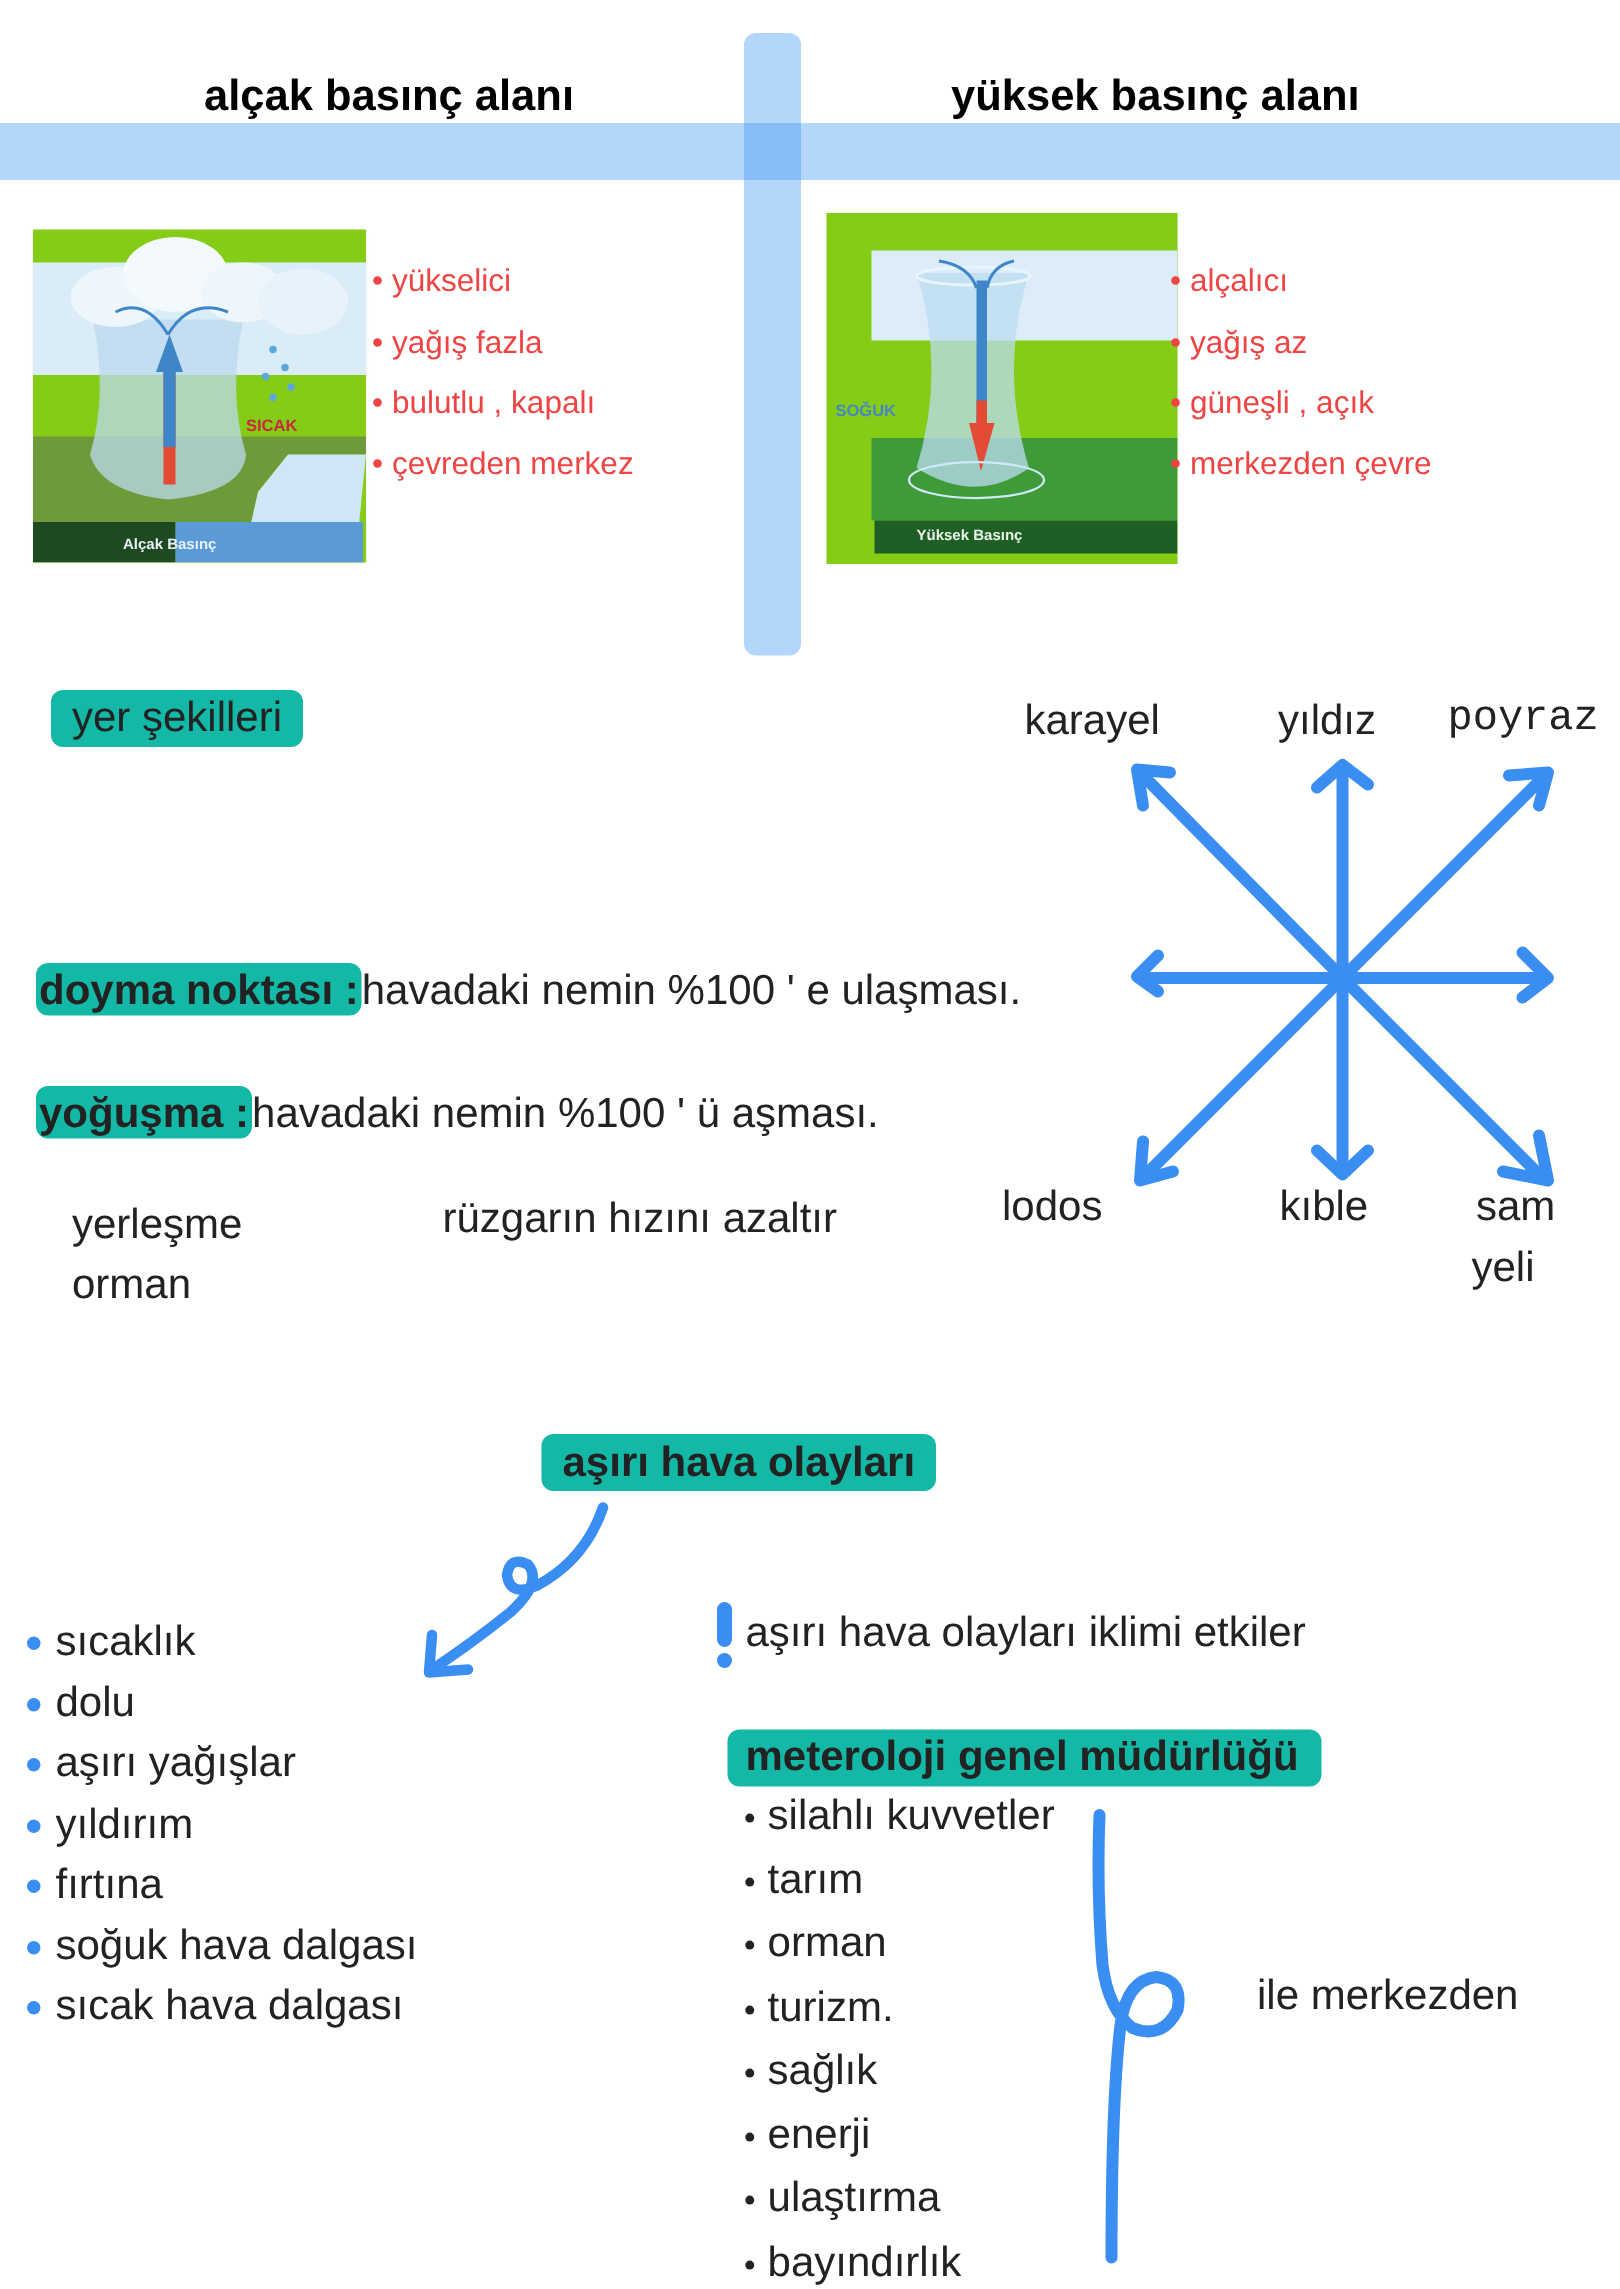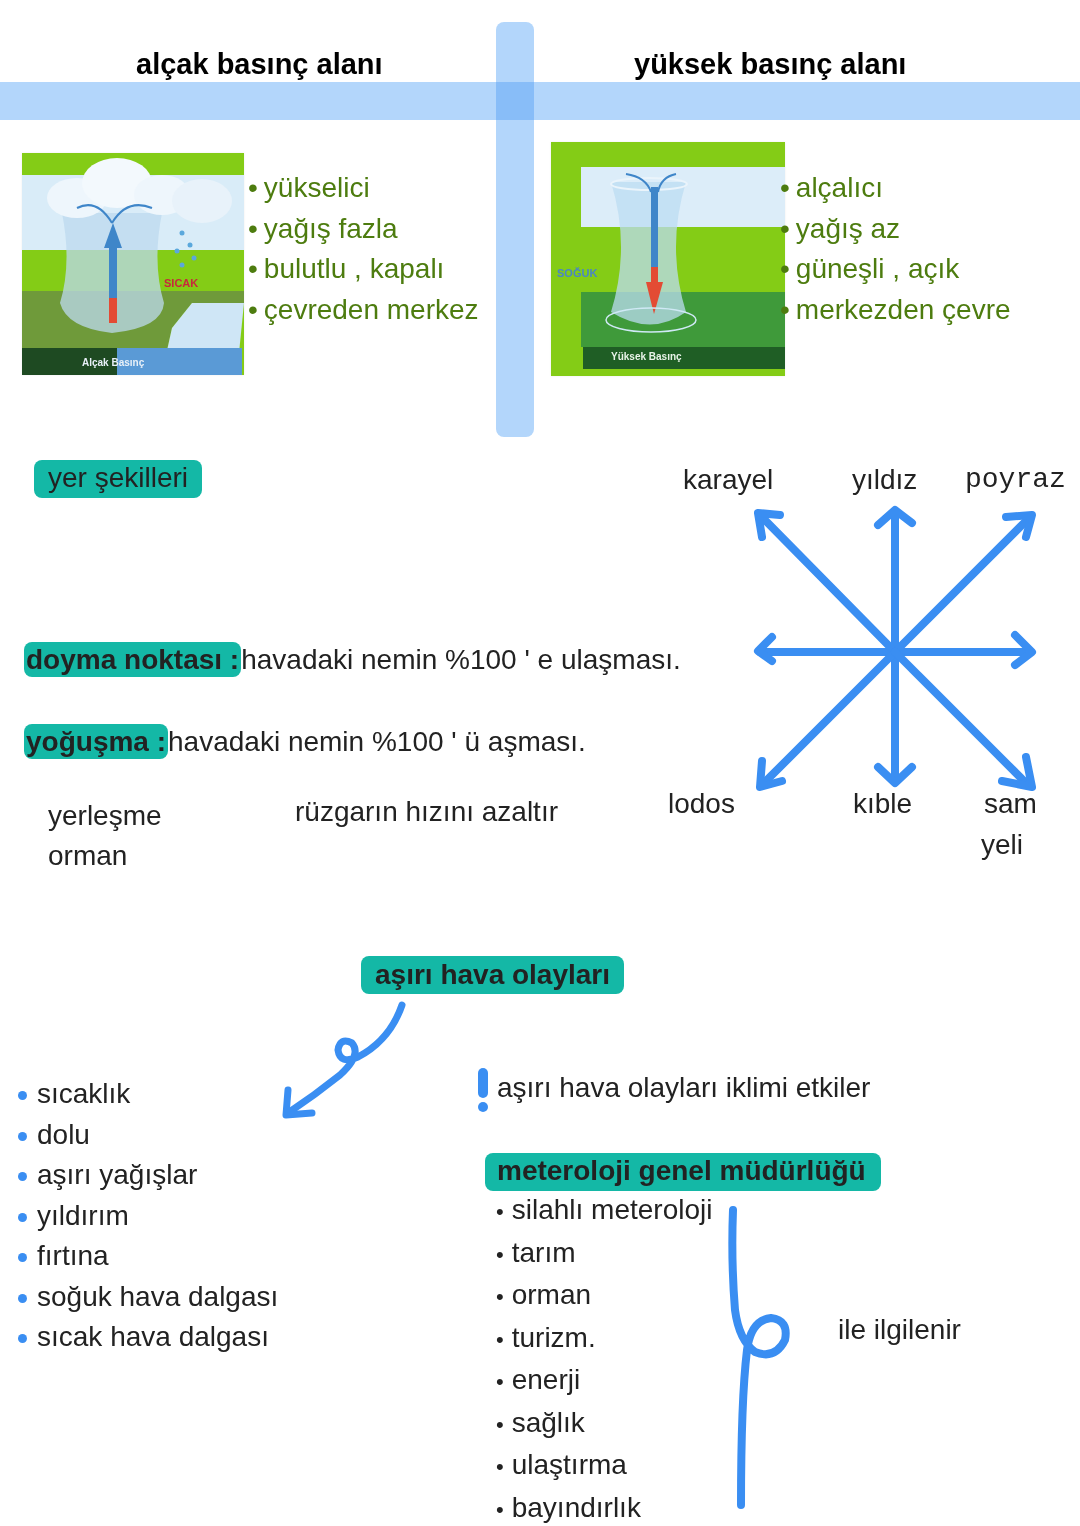--- a/index.html
+++ b/index.html
@@ -3,21 +3,21 @@
 <meta charset="utf-8">
 <style>
   html, body { margin: 0; padding: 0; background: #ffffff; }
   body { width: 1080px; height: 1526px; position: relative; overflow: hidden;
          font-family: "Liberation Sans", "DejaVu Sans", sans-serif; color: #222; }
   .abs { position: absolute; }
   .hbar { left: 0; top: 82px; width: 1080px; height: 38px; background: #b3d6fb; }
   .vbar { left: 496px; top: 22px; width: 38px; height: 415px; background: #b3d6fb; border-radius: 8px; }
   .cross { left: 496px; top: 82px; width: 38px; height: 38px; background: #88bdf8; }
   .title { font-size: 29px; font-weight: 600; color: #000000; white-space: nowrap; }
-  .bullets { font-size: 28px; line-height: 40.5px; color: #4d7c0f; white-space: nowrap; }
+  .bullets { font-size: 21px; line-height: 40.5px; color: #ef4444; white-space: nowrap; }
   .bullets div::before { content: "\2022"; margin-right: 6px; }
   .hl { background: #14b8a6; border-radius: 8px; }
   .t28 { font-size: 28px; color: #222; white-space: nowrap; }
   .img-card { background: #84cc16; box-shadow: 0 0 2px rgba(0,0,0,0.08); }
   .blist div { font-size: 28px; line-height: 40.5px; white-space: nowrap; }
   .blist.blue div::before { content: ""; display: inline-block; width: 9px; height: 9px;
        border-radius: 50%; background: #3a8ef2; margin-right: 10px; vertical-align: middle; }
   .blist.dark div::before { content: "\2022"; margin-right: 8px; font-size: 22px; }
 </style>
 </head>
@@ -151,27 +151,27 @@
   <div>soğuk hava dalgası</div>
   <div>sıcak hava dalgası</div>
 </div>
 
 <div class="abs" style="left:478px; top:1068px; width:10px; height:30px; background:#3a8ef2; border-radius:5px;"></div>
 <div class="abs" style="left:478px; top:1102px; width:10px; height:10px; background:#3a8ef2; border-radius:50%;"></div>
 <div class="abs t28" style="left:497px; top:1072px;">aşırı hava olayları iklimi etkiler</div>
 
 <div class="abs hl t28" style="left:485px; top:1153px; width:384px; padding:0 0 0 12px; height:38px; line-height:36px; font-weight:600;">meteroloji genel müdürlüğü</div>
 <div class="abs blist dark" style="left:496px; top:1190px;">
-  <div>silahlı meteroloji</div>
+  <div>silahlı kuvvetler</div>
   <div>tarım</div>
   <div>orman</div>
   <div>turizm.</div>
+  <div>sağlık</div>
   <div>enerji</div>
-  <div>sağlık</div>
   <div>ulaştırma</div>
   <div>bayındırlık</div>
 </div>
 
 <svg class="abs" style="left:715px; top:1200px;" width="90" height="315" viewBox="0 0 90 315">
   <path d="M18,10 Q16,60 20,110 Q24,140 40,152 Q60,160 70,140 Q74,120 56,118 Q36,120 32,150 Q26,200 26,305" stroke="#3a8ef2" stroke-width="8" fill="none" stroke-linecap="round" stroke-linejoin="round"></path>
 </svg>
 
-<div class="abs t28" style="left:838px; top:1314px;">ile ilgilenir</div>
+<div class="abs t28" style="left:838px; top:1314px;">ile merkezden</div>
 
 </body></html>

